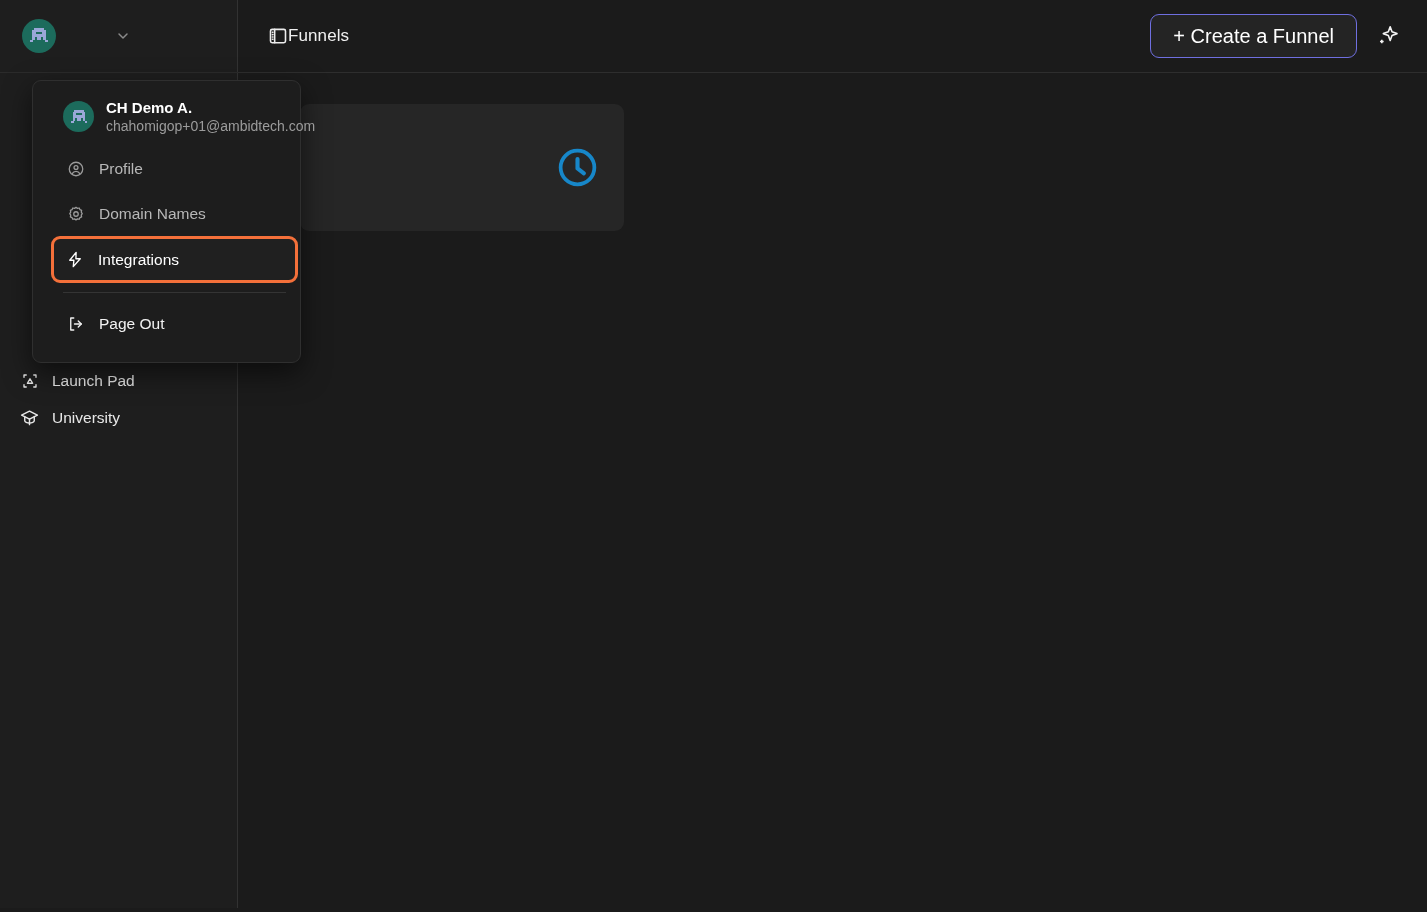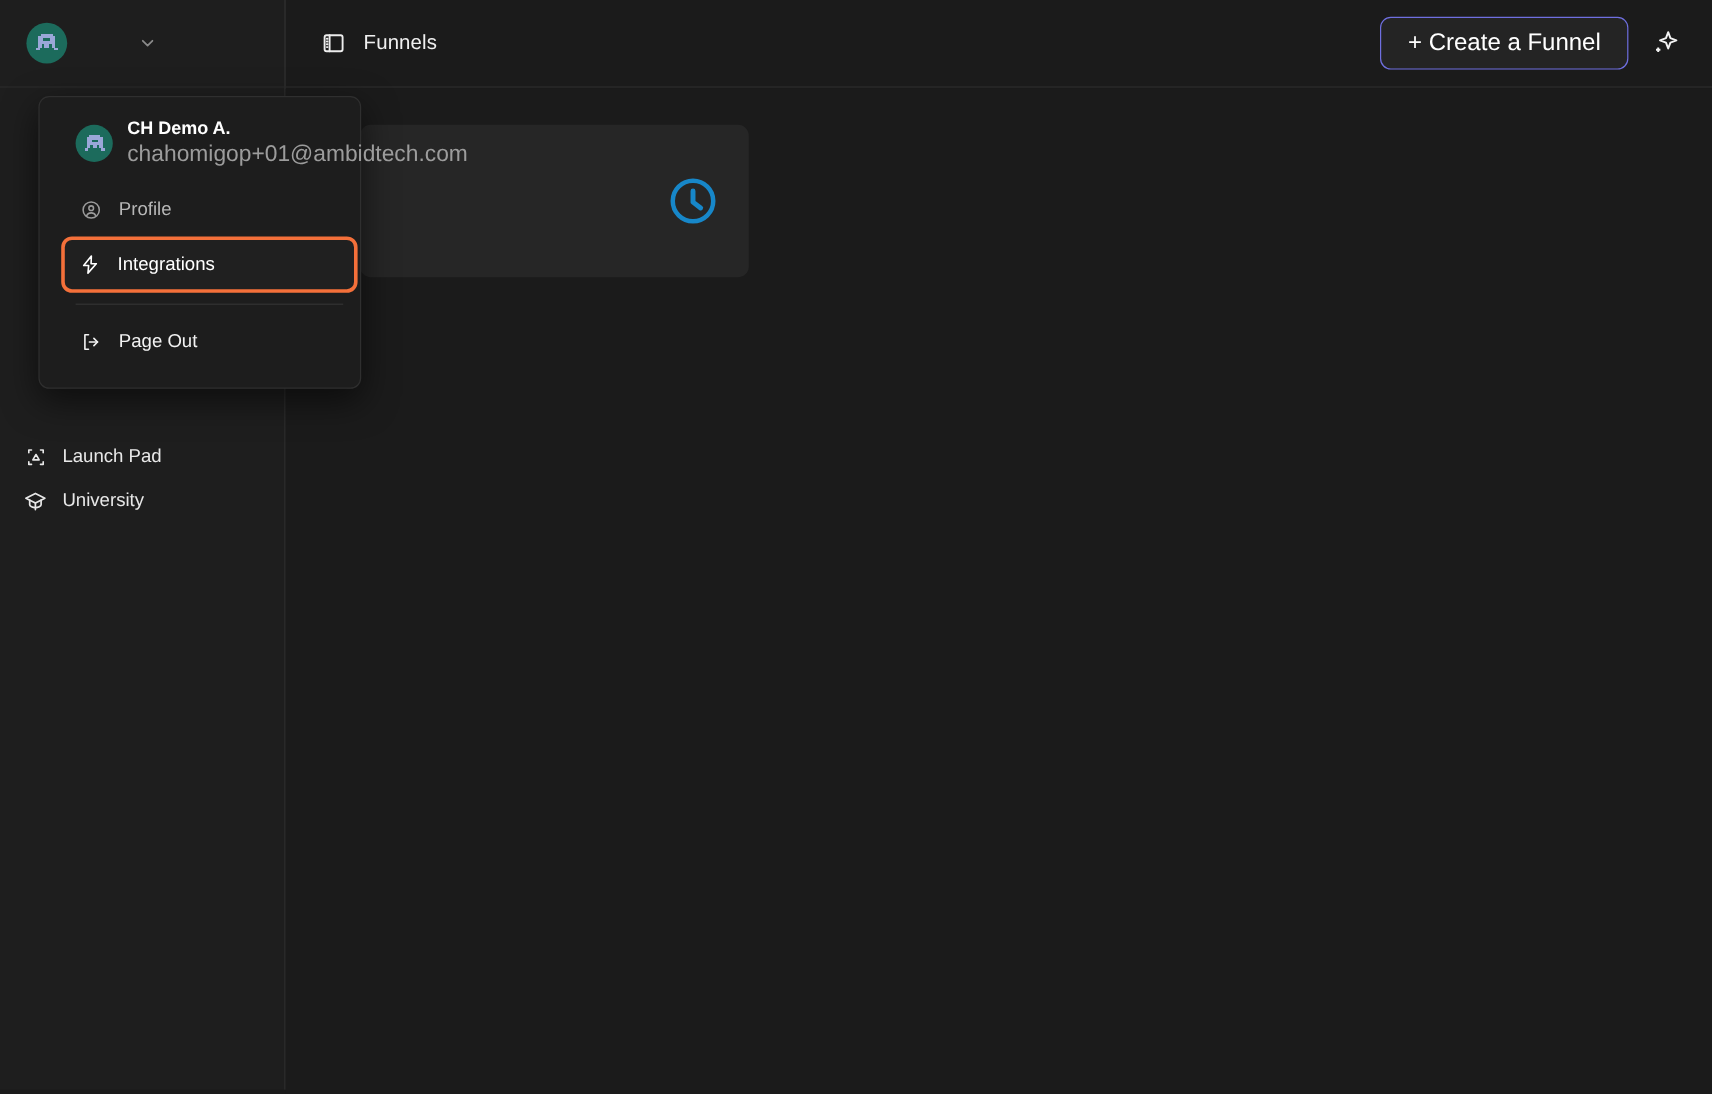--- a/index.html
+++ b/index.html
@@ -81,21 +81,20 @@
     width: 1189px;
     height: 73px;
     border-bottom: 1px solid #2e2e2e;
     display: flex;
     align-items: center;
     padding: 0 22px 0 30px;
   }
   .header-left {
     display: flex;
     align-items: center;
-    gap: 15px;
   }
   .panel-icon { width: 20px; height: 20px; color: #ededed; display:flex; }
   .header-title {
     color: #f0f0f0;
     font-size: 17px;
     letter-spacing: .1px;
   }
   .header-right {
     margin-left: auto;
     display: flex;
@@ -172,21 +171,21 @@
   }
   .dd-user {
     display: flex;
     align-items: center;
     gap: 12px;
     padding: 8px 14px 12px 14px;
   }
   .dd-user .avatar { width: 31px; height: 31px; }
   .dd-user-text { display: flex; flex-direction: column; gap: 2px; }
   .dd-name { color: #ffffff; font-size: 15px; font-weight: bold; }
-  .dd-email { color: #9c9c9c; font-size: 19px; white-space: nowrap; }
+  .dd-email { color: #9c9c9c; font-size: 14px; white-space: nowrap; }
 
   .dd-item {
     display: flex;
     align-items: center;
     gap: 14px;
     height: 45px;
     margin: 0 4px;
     padding: 0 14px;
     border-radius: 9px;
     font-size: 15.5px;
@@ -342,20 +341,29 @@
       <span class="dicon">
         <svg width="18" height="18" viewBox="0 0 24 24" fill="none" stroke="currentColor" stroke-width="1.7" stroke-linecap="round" stroke-linejoin="round">
           <circle cx="12" cy="12" r="9"></circle>
           <circle cx="12" cy="10" r="2.6"></circle>
           <path d="M7 18.2c1-2 2.8-3 5-3s4 1 5 3"></path>
         </svg>
       </span>
       <span>Profile</span>
     </div>
 
+    <div class="dd-item">
+      <span class="dicon">
+        <svg width="18" height="18" viewBox="0 0 24 24" fill="none" stroke="currentColor" stroke-width="1.7" stroke-linecap="round" stroke-linejoin="round">
+          <path d="M12 3.2l2 1.3 2.3-.5 1 2.2 2.2 1-.5 2.3 1.3 2-1.3 2 .5 2.3-2.2 1-1 2.2-2.3-.5-2 1.3-2-1.3-2.3.5-1-2.2-2.2-1 .5-2.3-1.3-2 1.3-2-.5-2.3 2.2-1 1-2.2 2.3.5z"></path>
+          <circle cx="12" cy="12" r="3"></circle>
+        </svg>
+      </span>
+      <span>Domain Names</span>
+    </div>
 
     <div class="dd-item highlight">
       <span class="dicon">
         <svg width="19" height="19" viewBox="0 0 24 24" fill="none" stroke="currentColor" stroke-width="1.8" stroke-linecap="round" stroke-linejoin="round">
           <path d="M13.5 2.5L5 13h5.5l-.8 8.5L19 11h-5.8z"></path>
         </svg>
       </span>
       <span>Integrations</span>
     </div>
 

